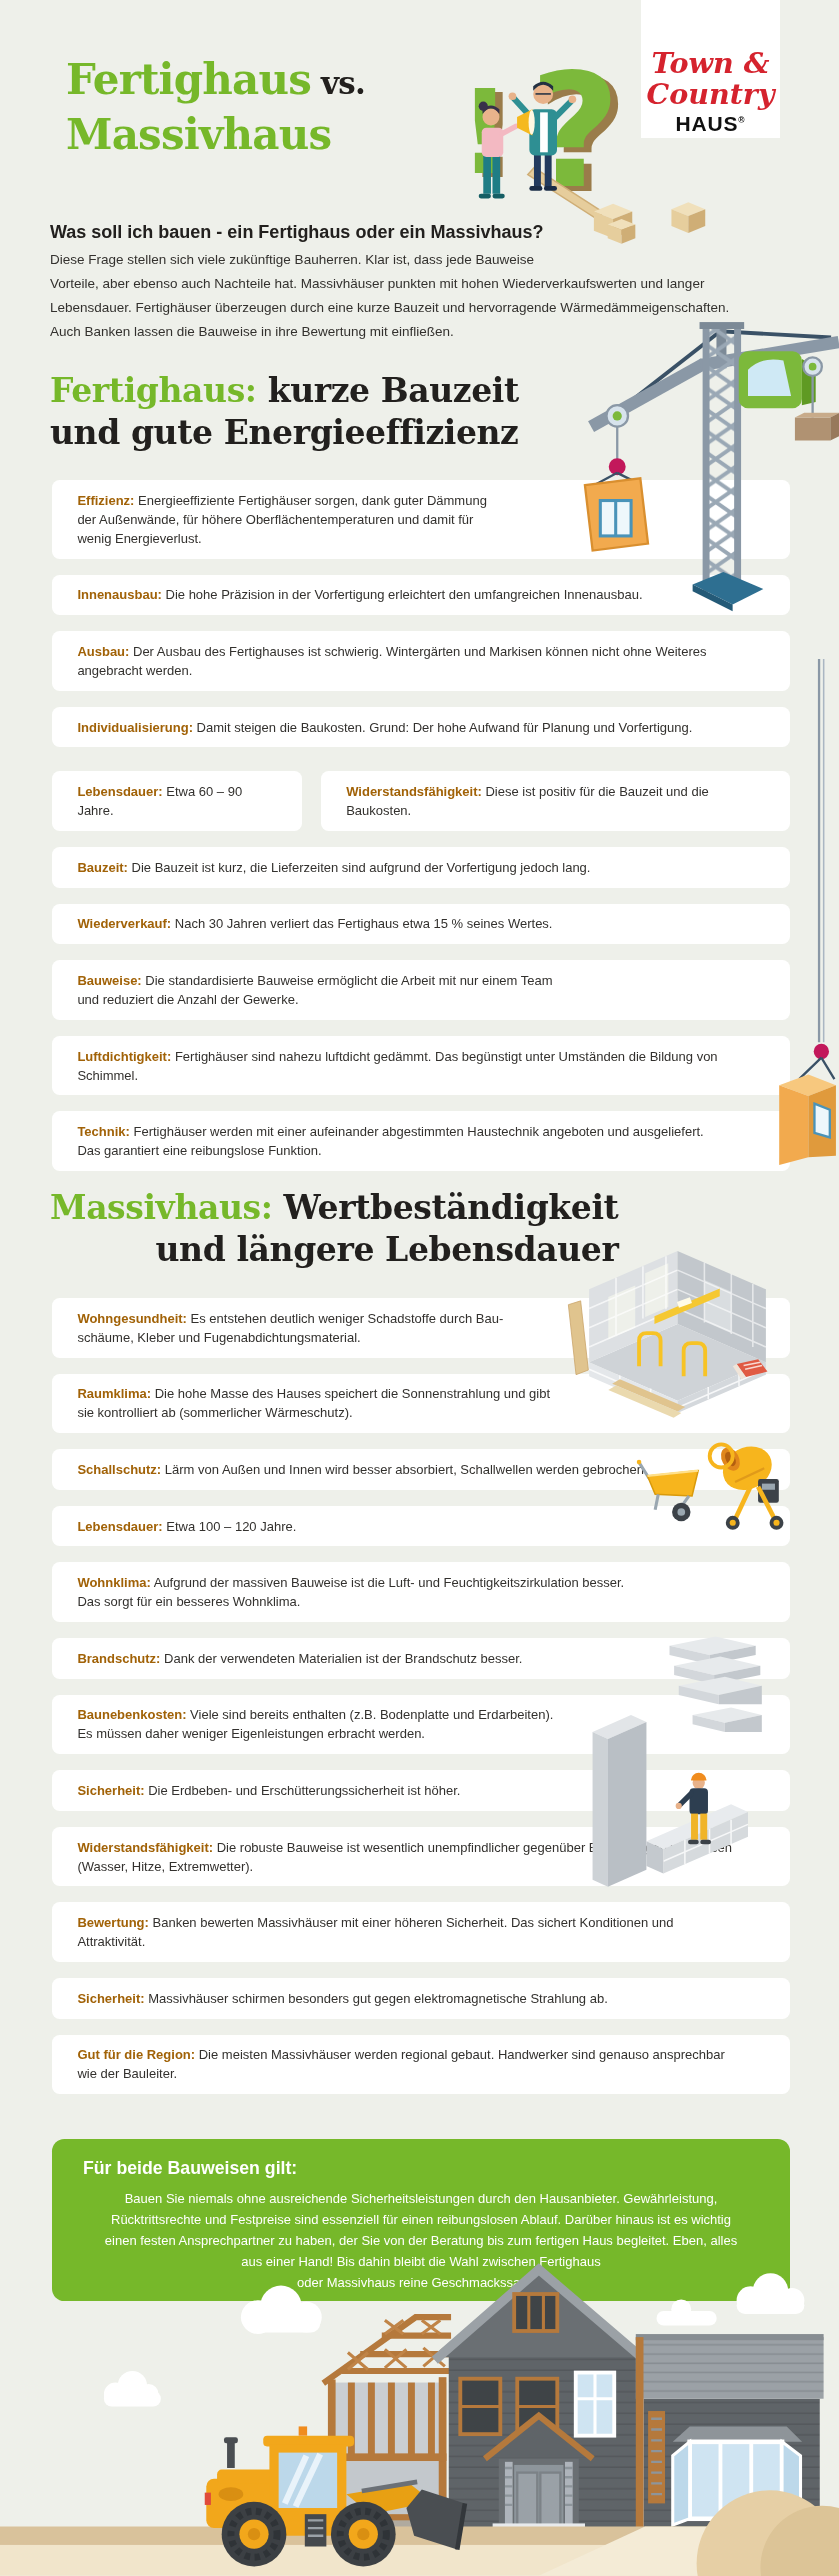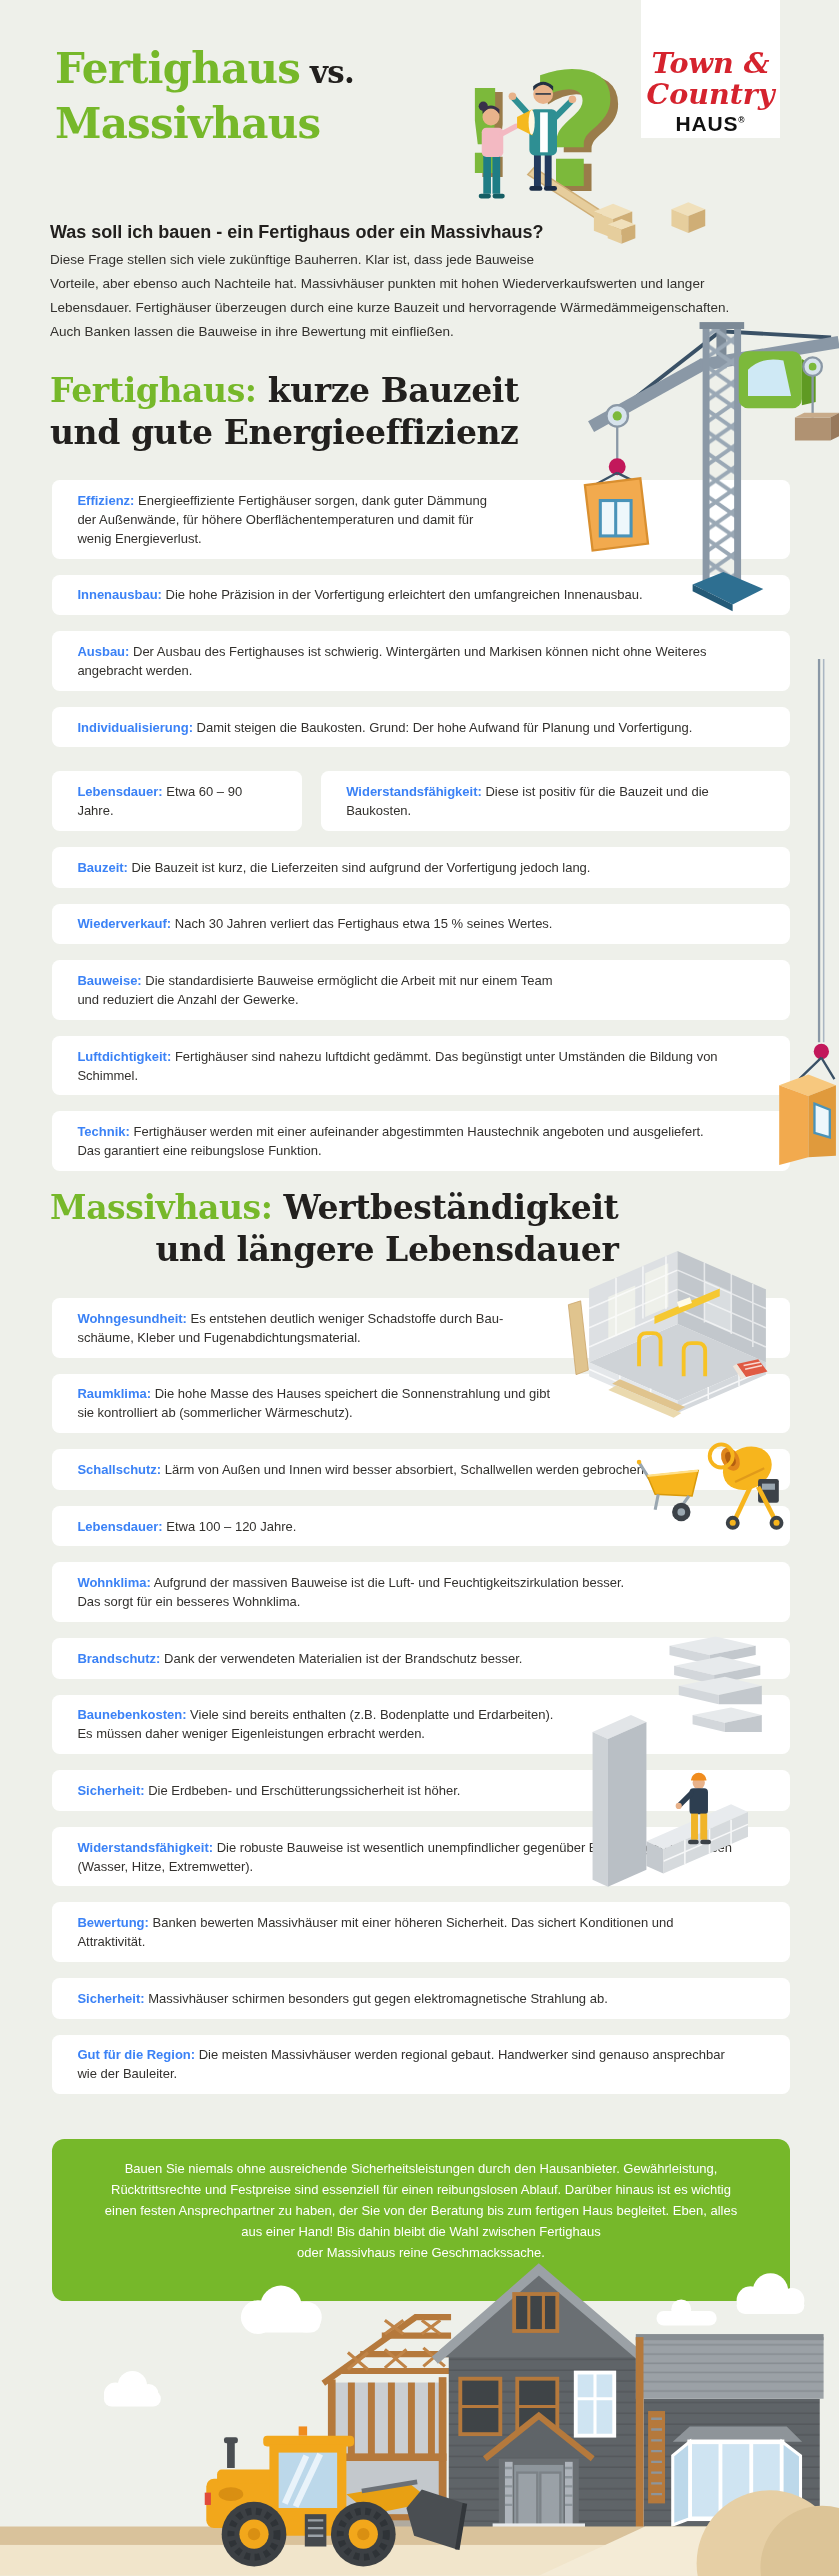--- a/index.html
+++ b/index.html
@@ -1,30 +1,30 @@
 <!DOCTYPE html>
 <html lang="de" style="font-size:12.3px"><head>
 <meta charset="utf-8">
 <style>
   html,body{margin:0;padding:0;}
   body{background:#dfe2da;font-family:"Liberation Sans",sans-serif;}
   #page{position:relative;width:839px;height:2576px;margin:0 auto;background:#eef0ea;overflow:hidden;}
   
   .slab{font-family:"DejaVu Serif",serif;font-weight:bold;color:#22201e;}
   .green{color:#76b82a;}
-  h1.title{position:absolute;left:50px;top:38px;margin:5px;font-size:42px;line-height:51px;letter-spacing:-0.8px;}
+  h1.title{position:absolute;left:50px;top:38px;margin:16px;font-size:42px;line-height:51px;letter-spacing:-0.8px;}
   h1.title .vs{font-size:31px;}
   h2.sec{position:absolute;left:50px;margin:0;font-size:33px;line-height:42px;letter-spacing:-0.4px;}
   .intro-h{position:absolute;left:50px;top:222px;margin:0;font-size:18px;font-weight:bold;color:#22201e;}
   .intro-p{position:absolute;left:50px;top:248px;margin:0;font-size:13.5px;line-height:24px;color:#33312e;white-space:pre-line;width:754px;}
   
   .cards{position:absolute;left:52px;width:738px;z-index:1;}
   .card{background:#fff;border-radius:7.7px;padding:10.8px 25.4px;margin-bottom:16px;font-size:13px;line-height:19px;color:#33312e;}
   .card p{margin:0;white-space:pre-line;}
-  .card b{color:#3b82f6;}
+  .card b{color:#a16207;}
   .pair{display:flex;gap:19px;margin-top:24px;}
   .pair .card{margin-bottom:0;}
   .pair{margin-bottom:16px;}
   .pair .narrow{width:199px;flex:none;}
   .pair .wide{flex:1;}
   
   .logo-box{position:absolute;left:641px;top:0;width:139px;height:138px;background:#fff;z-index:2;text-align:center;}
   .logo-script{font-family:"DejaVu Serif",serif;font-style:italic;font-weight:bold;color:#d5232e;font-size:28.5px;line-height:31px;margin-top:48px;}
   .logo-haus{font-family:"Liberation Sans",sans-serif;font-weight:bold;color:#111;font-size:21px;letter-spacing:0.8px;margin-top:1.5px;}
   .logo-haus sup{font-size:8.5px;color:#111;}
@@ -352,20 +352,21 @@
       <line x1="148" y1="210" x2="134" y2="224" stroke="#2d3e50" stroke-width="7" stroke-linecap="round"></line>
       <circle cx="132" cy="226" r="4" fill="#e8b28a"></circle>
       <rect x="148" y="236" width="9" height="34" fill="#f0b429"></rect>
       <rect x="160" y="236" width="9" height="34" fill="#f0b429"></rect>
       <rect x="144" y="270" width="14" height="6" rx="3" fill="#3c4248"></rect>
       <rect x="160" y="270" width="14" height="6" rx="3" fill="#3c4248"></rect>
     </g>
   </svg>
 
   <div class="footer-box">
+    <h3>Für beide Bauweisen gilt:</h3>
     <p>Bauen Sie niemals ohne ausreichende Sicherheitsleistungen durch den Hausanbieter. Gewährleistung,
 Rücktrittsrechte und Festpreise sind essenziell für einen reibungslosen Ablauf. Darüber hinaus ist es wichtig
 einen festen Ansprechpartner zu haben, der Sie von der Beratung bis zum fertigen Haus begleitet. Eben, alles
 aus einer Hand! Bis dahin bleibt die Wahl zwischen Fertighaus
 oder Massivhaus reine Geschmackssache.</p>
   </div>
 
   <svg class="illu" style="left:0;top:2263px;" width="839" height="313" viewBox="0 0 1090 406">
     <defs>
       <pattern id="siding" width="10" height="14" patternUnits="userSpaceOnUse">

